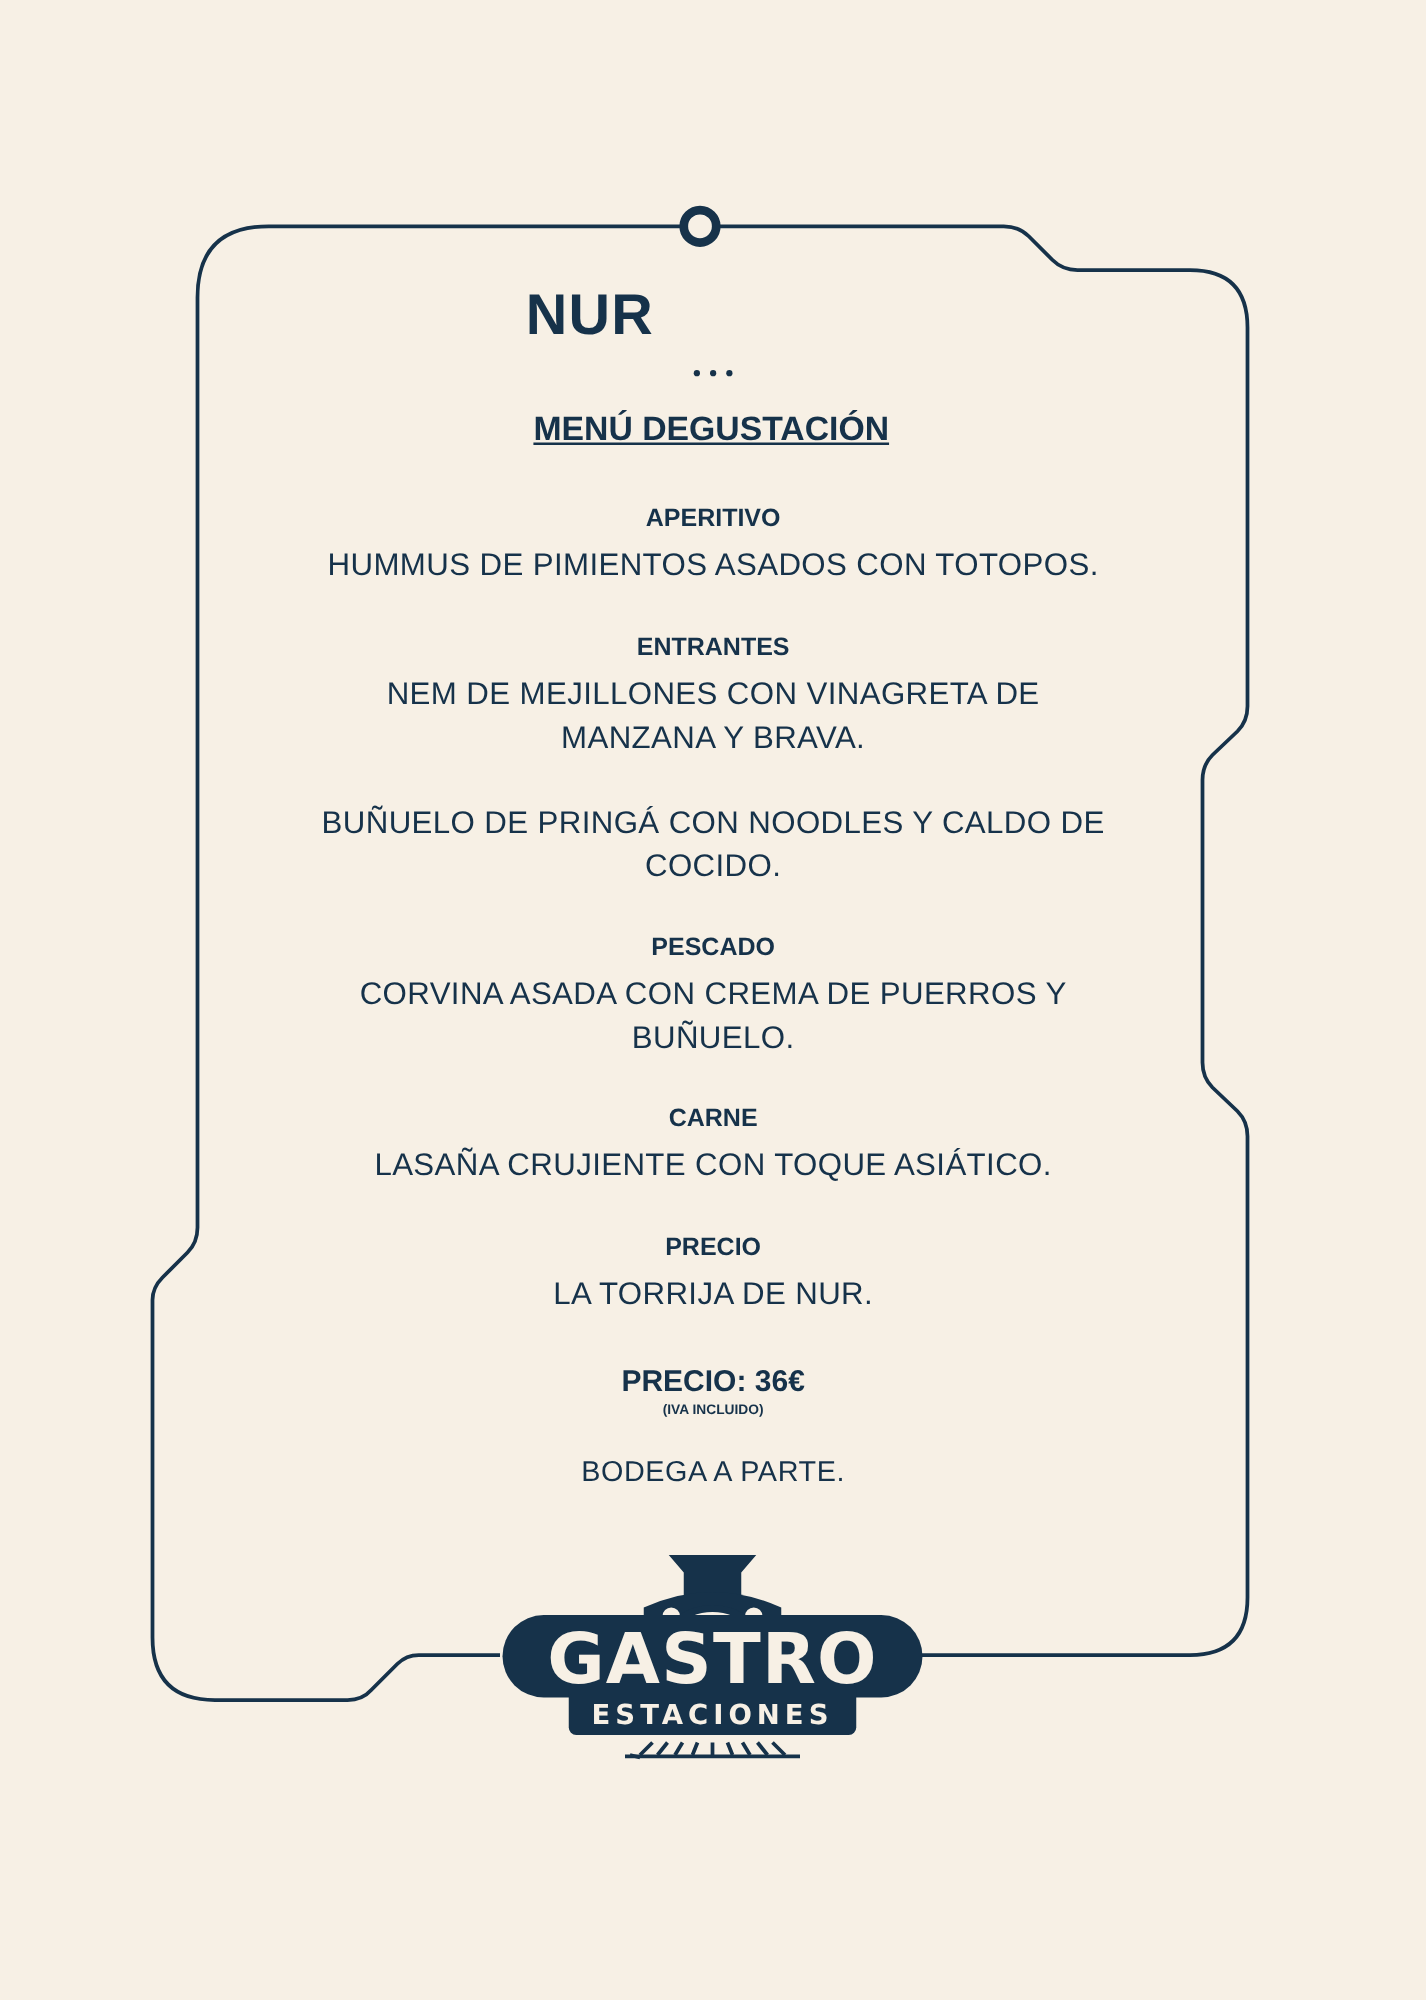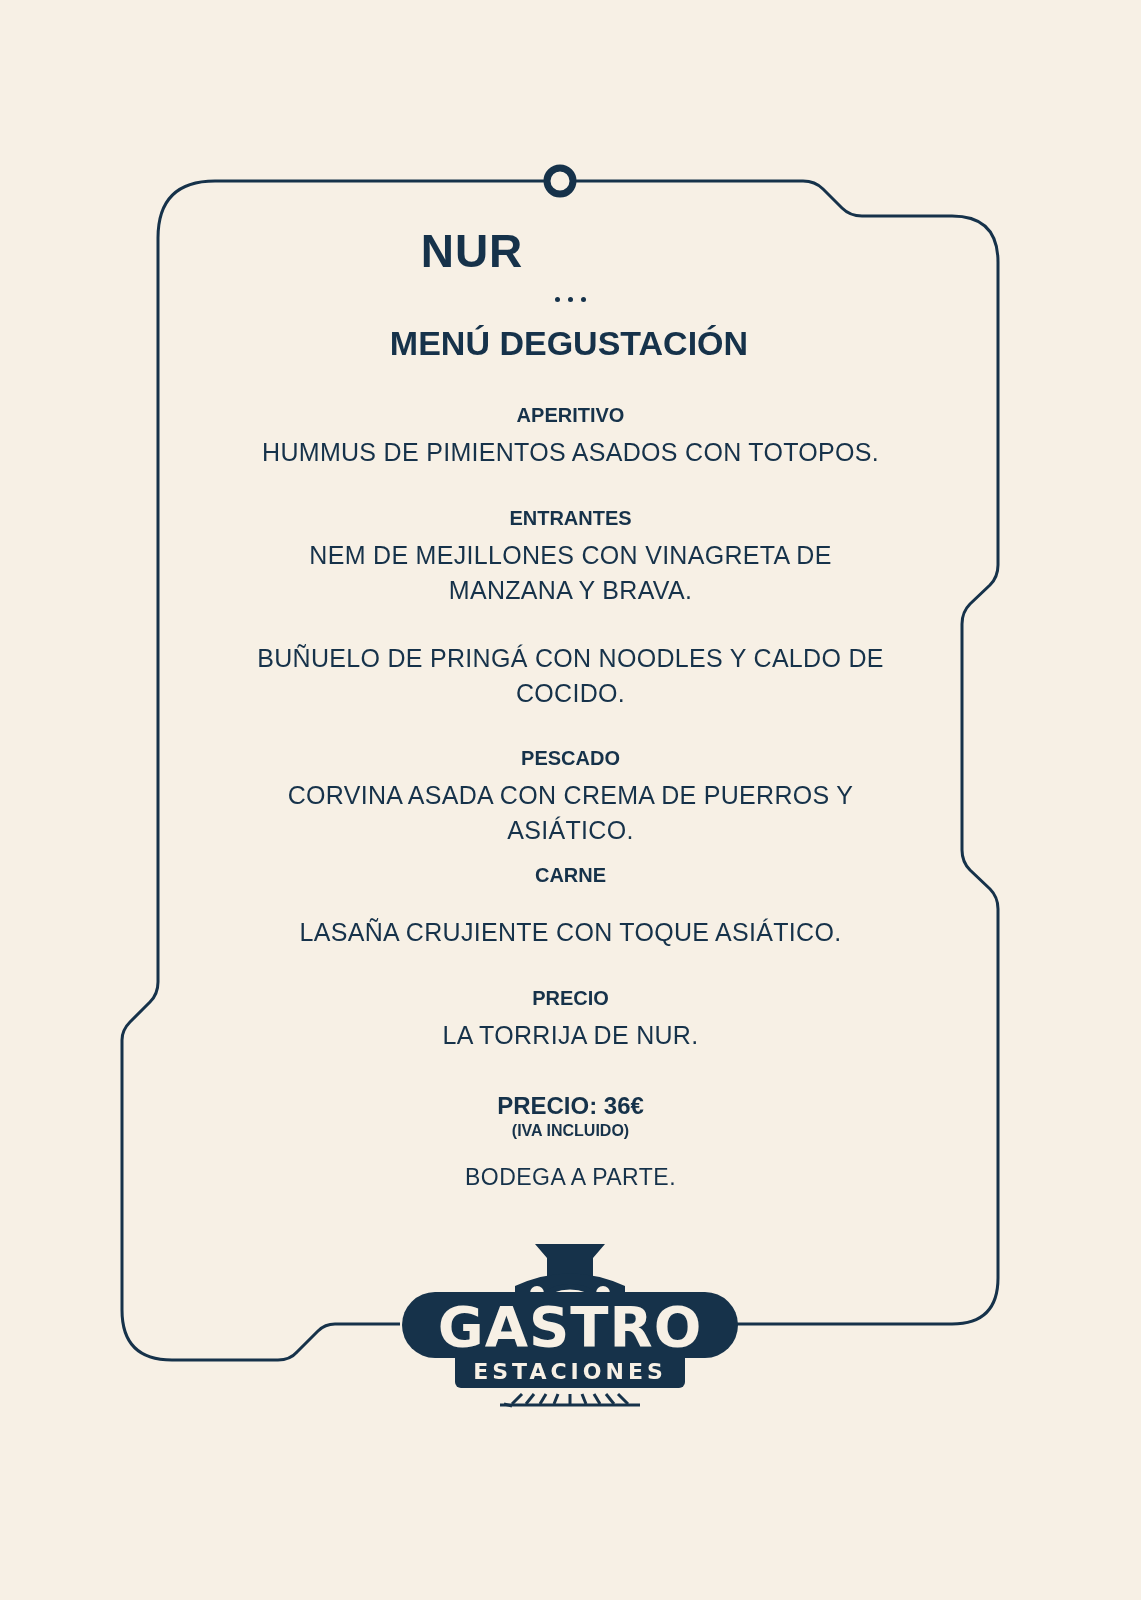--- a/index.html
+++ b/index.html
@@ -5,25 +5,25 @@
   html, body { margin:0; padding:0; }
   body {
     width:1141px; height:1600px; background:#f7f0e5; position:relative; overflow:hidden;
     font-family:"Liberation Sans", sans-serif; color:#16324a;
   }
   .frame { position:absolute; left:0; top:0; width:1141px; height:1600px; }
   .content { position:absolute; left:0; top:0; width:1141px; text-align:center; }
   .title { position:absolute; left:0; width:944px; top:224px; font-size:46px; font-weight:700; letter-spacing:1px; }
   .dots { position:absolute; left:0; width:1141px; top:288px; height:14px; }
   .dots span { display:inline-block; width:5px; height:5px; border-radius:50%; background:#16324a; margin:0 4px; }
-  .subtitle { position:absolute; left:0; width:1138px; top:326px; font-size:34px; font-weight:700; line-height:34px; }
+  .subtitle { position:absolute; left:0; width:1138px; top:326px; font-size:27px; font-weight:700; line-height:34px;text-decoration:underline; }
   .sec-h { position:absolute; left:0; width:1141px; font-size:20px; font-weight:700; }
   .sec-t { position:absolute; left:0; width:1141px; font-size:25px; font-weight:400; line-height:35px; letter-spacing:0.3px; }
   .price { position:absolute; left:0; width:1141px; top:1092px; font-size:24px; font-weight:700; }
-  .iva { position:absolute; left:0; width:1141px; top:1122px; font-size:16px; font-weight:700; }
+  .iva { position:absolute; left:0; width:1141px; top:1122px; font-size:11px; font-weight:700; }
   .note { position:absolute; left:0; width:1141px; top:1163px; font-size:23px; line-height:29px; letter-spacing:0.5px; }
   .logo { position:absolute; left:400px; top:1236px; width:340px; height:200px; }
 </style>
 </head>
 <body>
 
 <svg class="frame" viewBox="0 0 1141 1600">
   <path d="M 400 1324 L 335 1324 Q 325 1324 318 1331 L 297 1352 Q 290 1360 278 1360 L 172 1360 Q 122 1360 122 1310 L 122 1040 Q 122 1030 130 1022 L 150 1002 Q 158 994 158 982 L 158 238 Q 158 181 215 181 L 545 181" fill="none" stroke="#16324a" stroke-width="3"></path>
   <path d="M 575 181 L 803 181 Q 815 181 823 189 L 842 208 Q 850 216 862 216 L 952 216 Q 998 216 998 262 L 998 565 Q 998 577 990 585 L 970 604 Q 962 612 962 624 L 962 850 Q 962 862 970 870 L 990 889 Q 998 897 998 909 L 998 1278 Q 998 1324 952 1324 L 722 1324" fill="none" stroke="#16324a" stroke-width="3"></path>
   <circle cx="560" cy="181" r="13" fill="#f7f0e5" stroke="#16324a" stroke-width="7"></circle>
@@ -40,23 +40,23 @@
   <div class="sec-t" style="top:435px">HUMMUS DE PIMIENTOS ASADOS CON TOTOPOS.</div>
 
   <div class="sec-h" style="top:507px">ENTRANTES</div>
   <div class="sec-t" style="top:538px">NEM DE MEJILLONES CON VINAGRETA DE</div>
   <div class="sec-t" style="top:573px">MANZANA Y BRAVA.</div>
   <div class="sec-t" style="top:641px">BUÑUELO DE PRINGÁ CON NOODLES Y CALDO DE</div>
   <div class="sec-t" style="top:676px">COCIDO.</div>
 
   <div class="sec-h" style="top:747px">PESCADO</div>
   <div class="sec-t" style="top:778px">CORVINA ASADA CON CREMA DE PUERROS Y</div>
-  <div class="sec-t" style="top:813px">ASIÁTICO.</div>
+  <div class="sec-t" style="top:813px">BUÑUELO.</div>
 
-  <div class="sec-h" style="top:864px">CARNE</div>
+  <div class="sec-h" style="top:884px">CARNE</div>
   <div class="sec-t" style="top:915px">LASAÑA CRUJIENTE CON TOQUE ASIÁTICO.</div>
 
   <div class="sec-h" style="top:987px">PRECIO</div>
   <div class="sec-t" style="top:1018px">LA TORRIJA DE NUR.</div>
 
   <div class="price">PRECIO: 36€</div>
   <div class="iva">(IVA INCLUIDO)</div>
   <div class="note">
     <div>BODEGA A PARTE.</div>
   </div>

